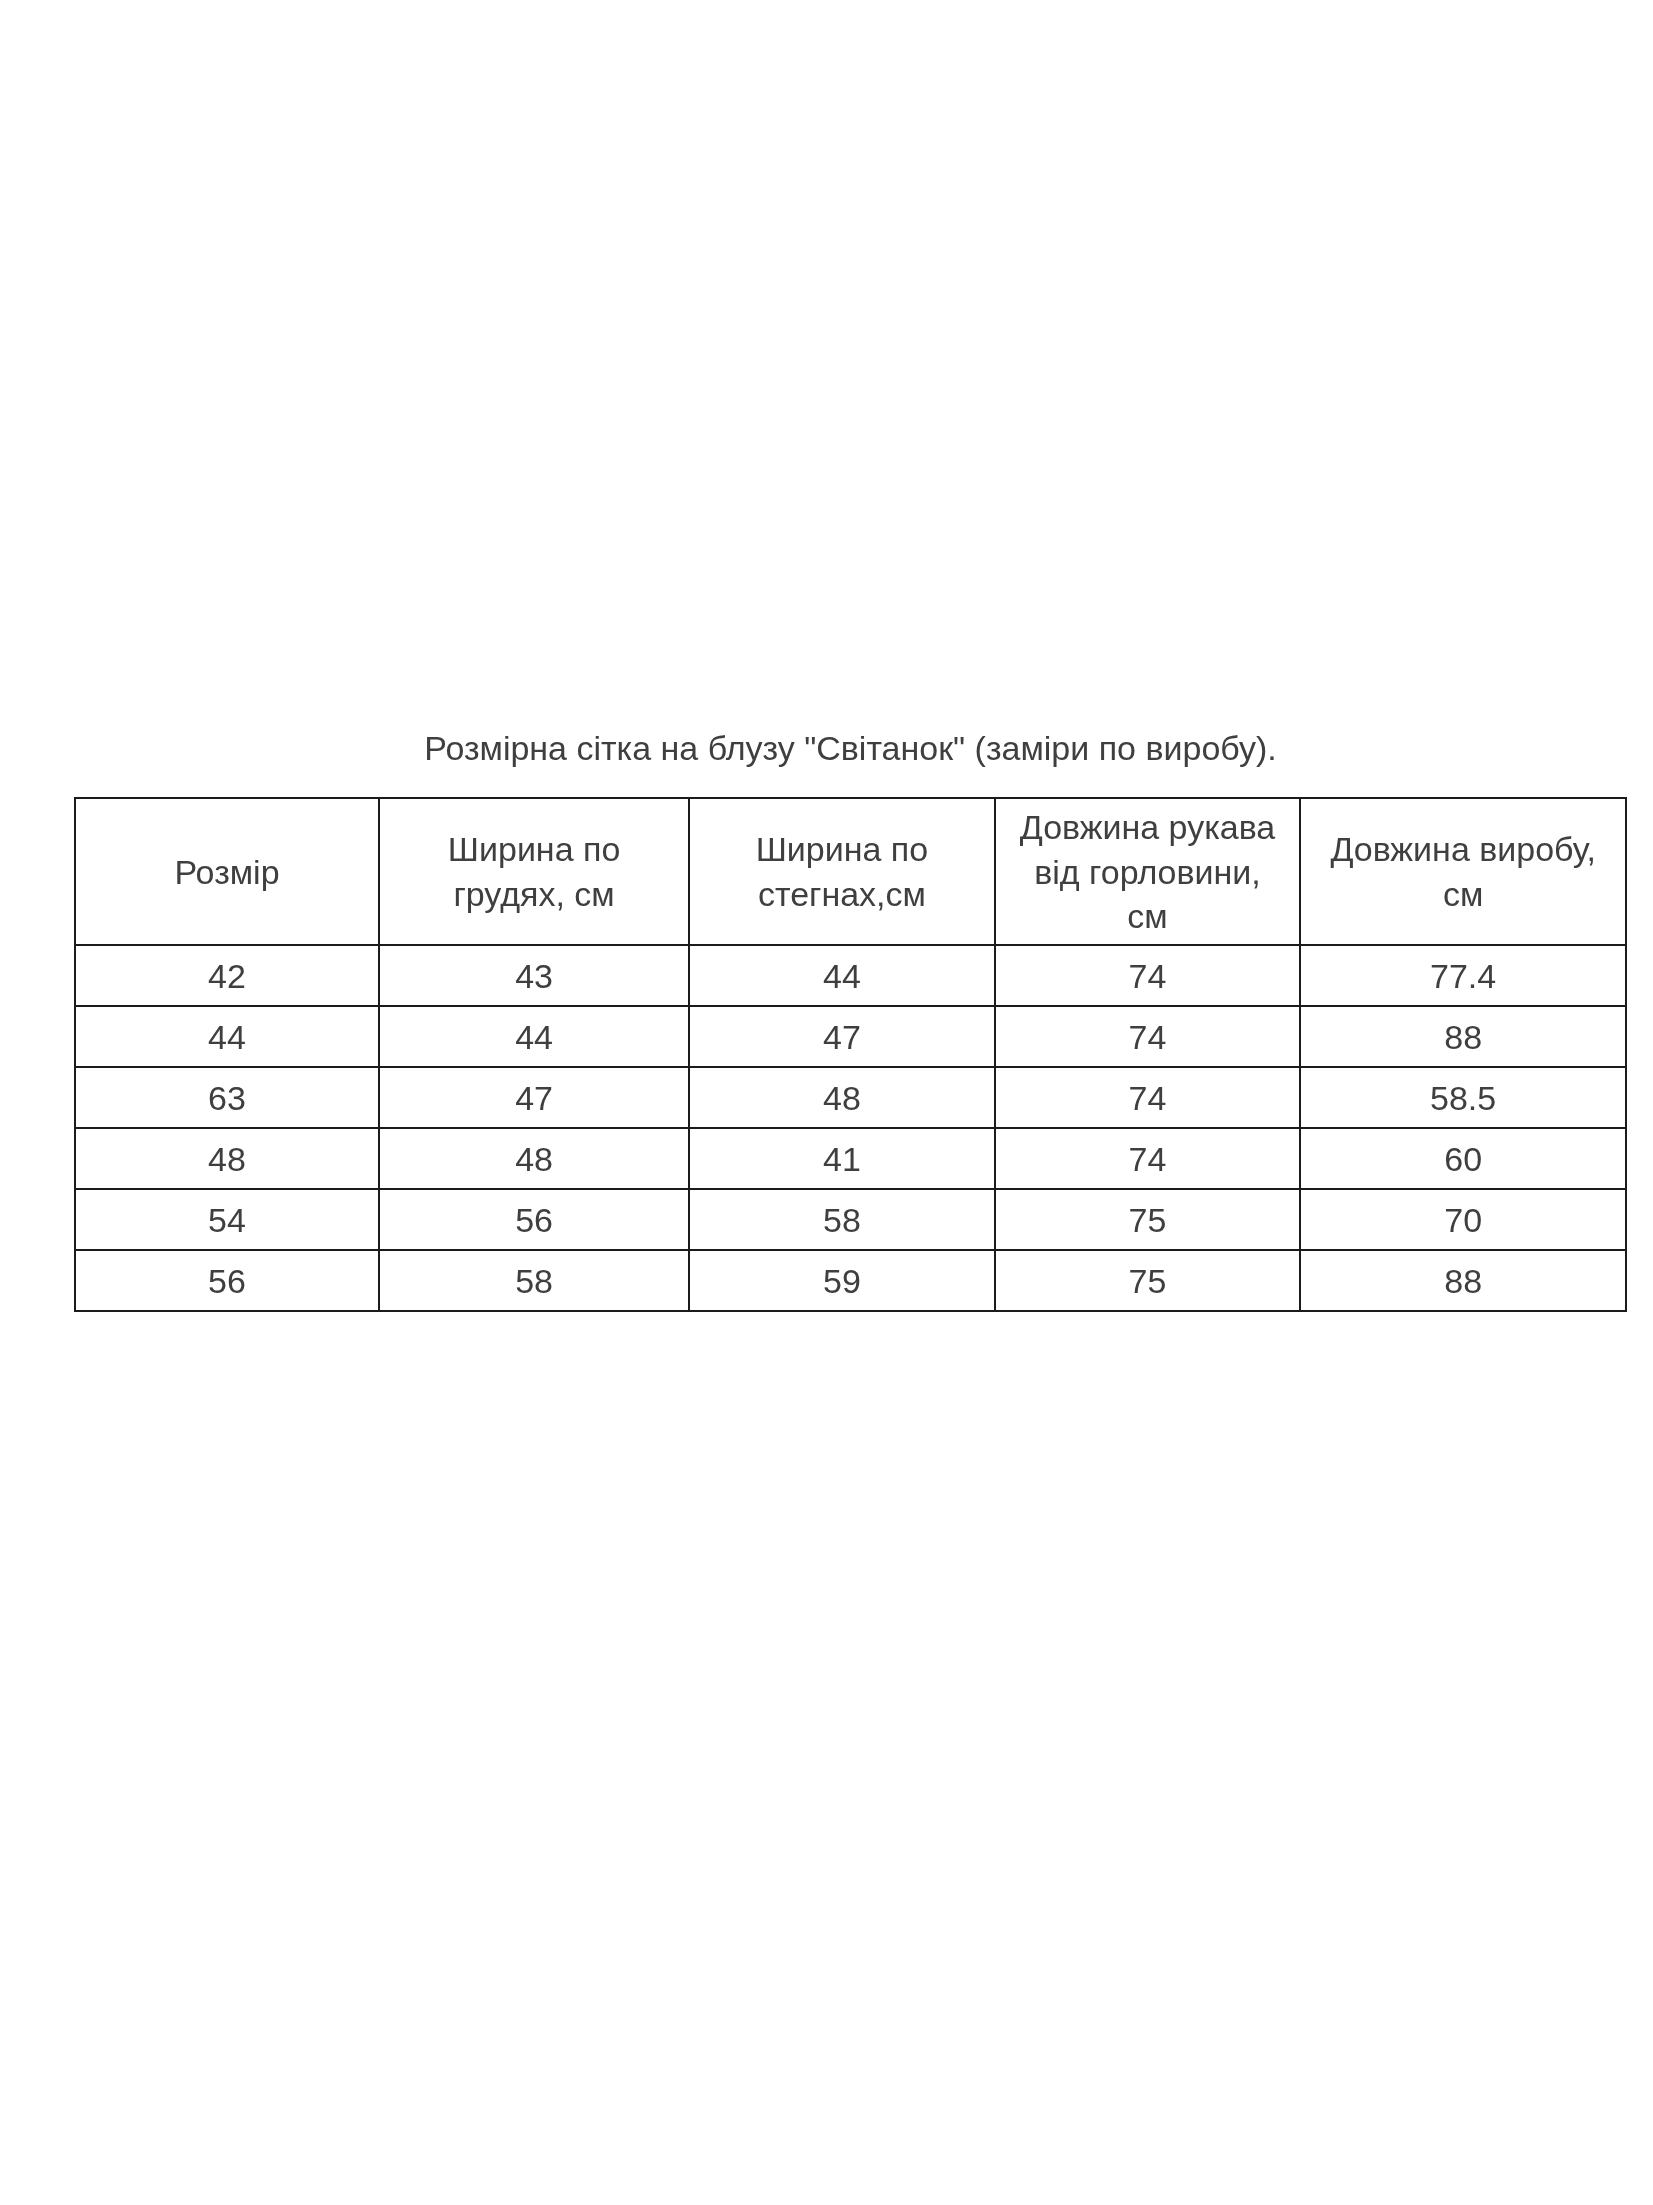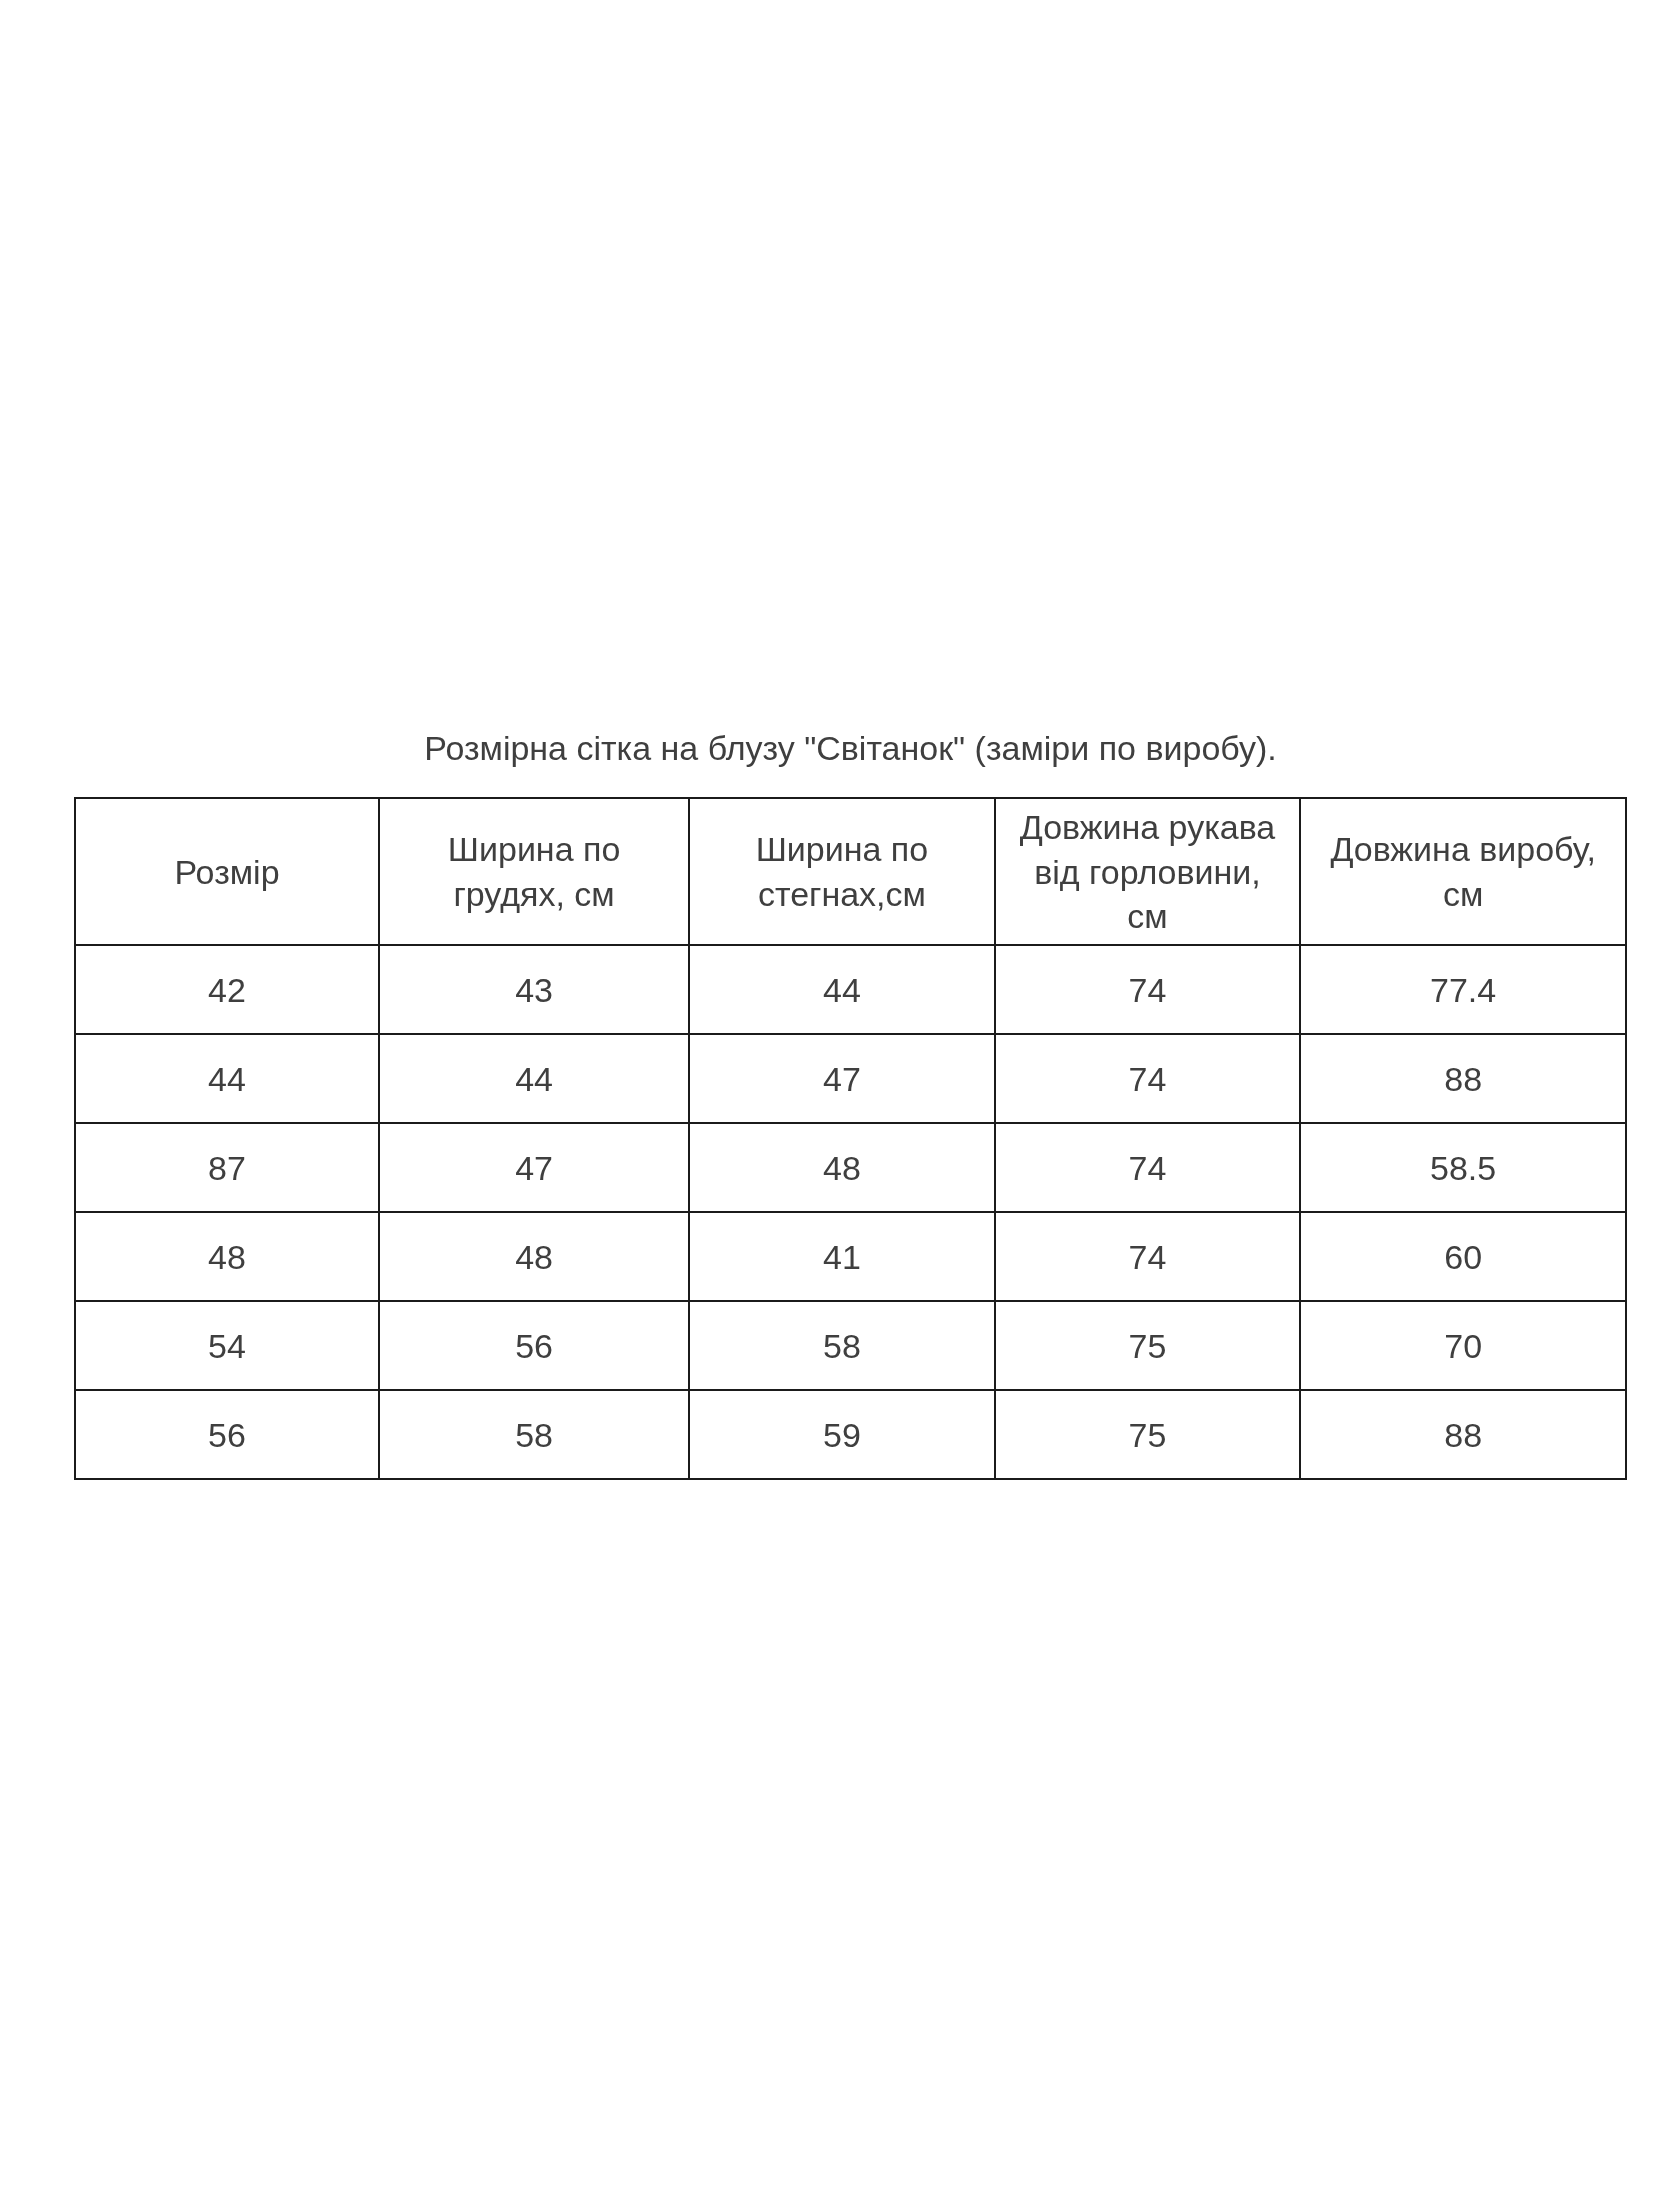--- a/index.html
+++ b/index.html
@@ -53,21 +53,21 @@
     font-weight: 400;
     color: var(--text-color);
     padding: 0;
   }
   table.size-chart th {
     height: 147px;
     line-height: 1.3;
     white-space: pre-line;
   }
   table.size-chart td {
-    height: 89px;
+    height: 61px;
     line-height: 1;
   }
 </style>
 </head>
 <body>
 
 <div class="content">
   <div class="chart-title">Розмірна сітка на блузу "Світанок" (заміри по виробу).</div>
 
   <table class="size-chart">
@@ -101,21 +101,21 @@
         <td>77.4</td>
       </tr>
       <tr>
         <td>44</td>
         <td>44</td>
         <td>47</td>
         <td>74</td>
         <td>88</td>
       </tr>
       <tr>
-        <td>87</td>
+        <td>63</td>
         <td>47</td>
         <td>48</td>
         <td>74</td>
         <td>58.5</td>
       </tr>
       <tr>
         <td>48</td>
         <td>48</td>
         <td>41</td>
         <td>74</td>

